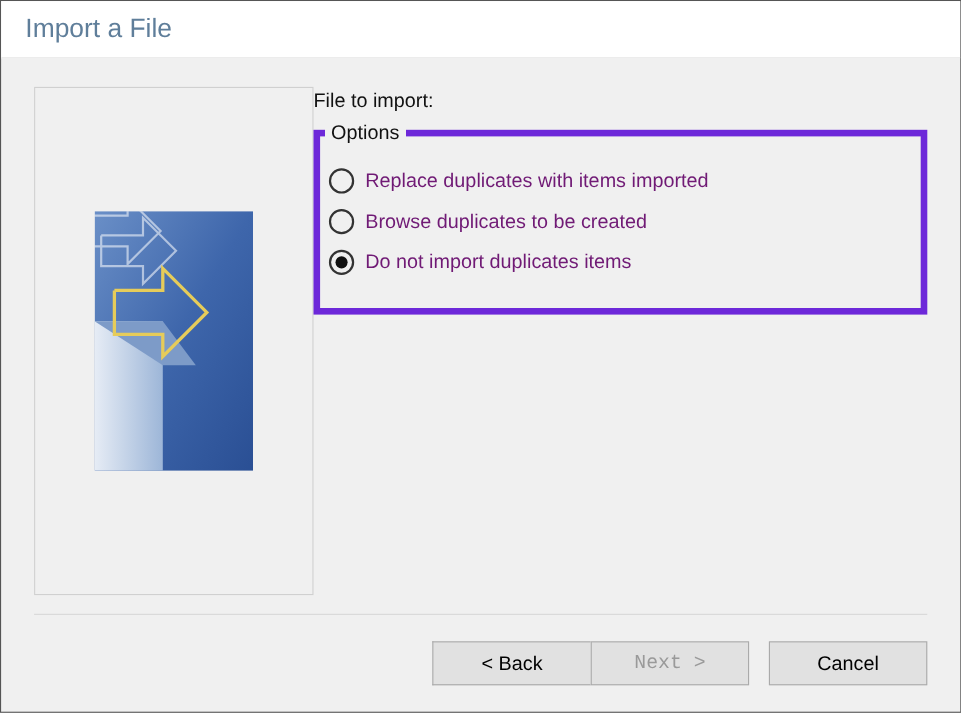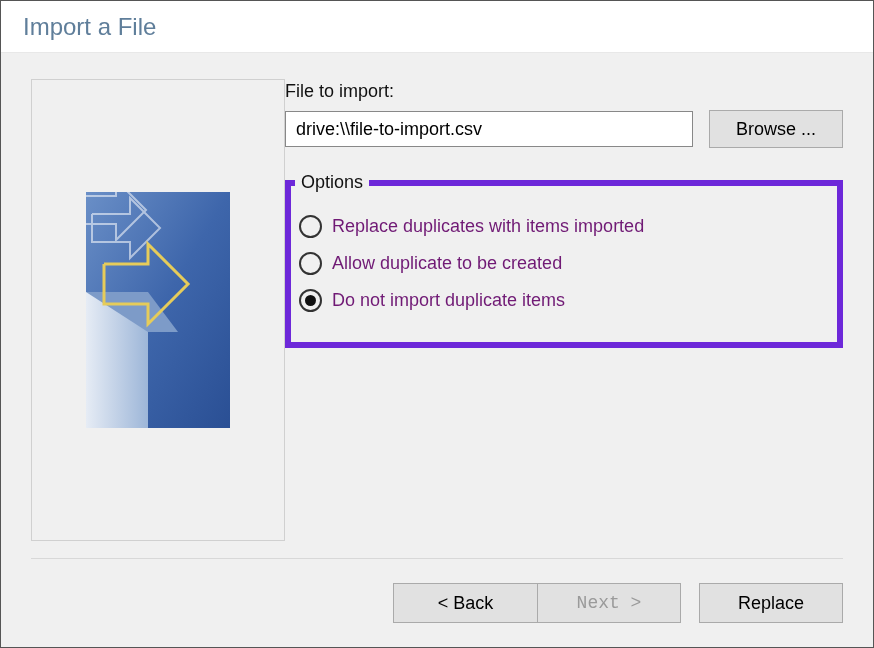--- a/index.html
+++ b/index.html
@@ -91,45 +91,41 @@
       </g>
 
       <g fill="none" stroke="#e6cc5a" stroke-width="3">
         <polyline points="18,72 62,72 62,52 102,92 62,132 62,112 18,112 18,72"></polyline>
       </g>
     </svg>
   </div>
 
   <div class="right-panel">
     <label class="field-label">File to import:</label>
-    <div class="file-row">
-      <input type="text" class="file-input" value="drive:\\file-to-import.csv" style="">
-      <button class="browse-btn">Browse ...</button>
-    </div>
 
     <fieldset class="options">
       <legend>Options</legend>
 
       <div class="radio-row">
         <span class="radio"></span>
         <span class="radio-label">Replace duplicates with items imported</span>
       </div>
       <div class="radio-row">
         <span class="radio"></span>
-        <span class="radio-label">Allow duplicate to be created</span>
+        <span class="radio-label">Browse duplicates to be created</span>
       </div>
       <div class="radio-row">
         <span class="radio checked"></span>
-        <span class="radio-label">Do not import duplicate items</span>
+        <span class="radio-label">Do not import duplicates items</span>
       </div>
     </fieldset>
   </div>
 </div>
 
 <hr class="separator">
 
 <div class="footer">
   <div class="nav-pair">
     <button class="nav-btn">&lt; Back</button>
     <button class="nav-btn" disabled="">Next &gt;</button>
   </div>
-  <button class="nav-btn">Replace</button>
+  <button class="nav-btn">Cancel</button>
 </div>
 
 </body></html>

